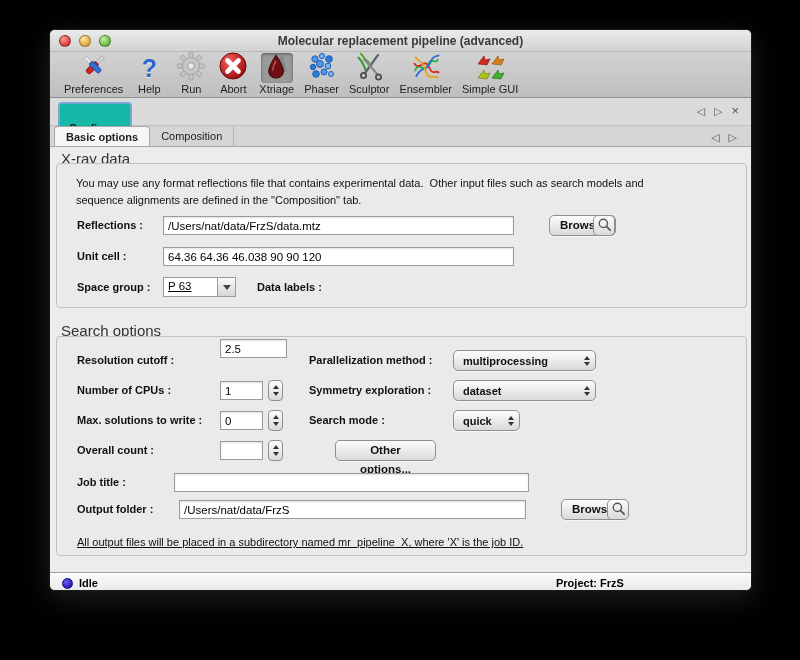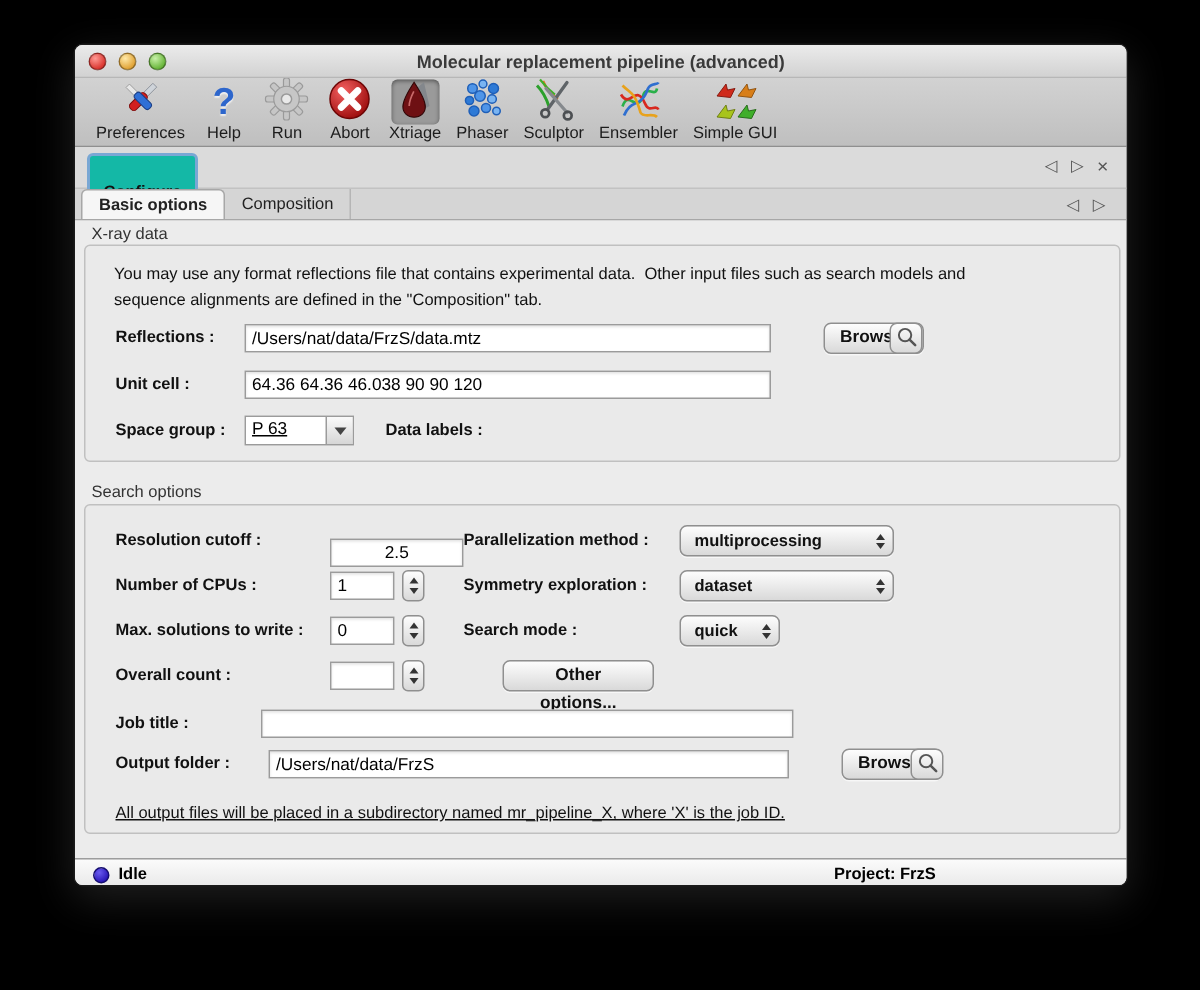--- a/index.html
+++ b/index.html
@@ -36,21 +36,21 @@
   .navs { position:absolute; top:6px; display:flex; gap:9px; color:#555; font-size:11px; }
   .navs span { line-height:14px; }
   .tabbar { height:21px; background:#d5d5d5; border-bottom:1px solid #a7a7a7;
             position:relative; display:flex; align-items:flex-end; padding-left:4px; }
   .tab { height:20px; padding:0 11px; font-size:11px; line-height:20px; color:#222;
          border-right:1px solid #b5b5b5; }
   .tab.active { background:#f6f6f6; font-weight:bold; border:1px solid #a7a7a7;
                 border-bottom:none; border-radius:4px 4px 0 0; }
   
   .main { position:relative; height:425px; background:#ececec; font-size:11px; }
-  .grouplabel { position:absolute; font-size:11px; color:#333; }
+  .grouplabel { position:absolute; font-size:15px; color:#333;text-decoration:underline; }
   .groupbox { position:absolute; border:1px solid #c0c0c0; border-radius:4px; background:#eaeaea; }
   .lbl { position:absolute; font-weight:bold; color:#111; white-space:nowrap; }
   .info { position:absolute; color:#111; white-space:pre; }
   .txt { position:absolute; height:19px; border:1px solid #9b9b9b; background:#fff;
          font-family:"Liberation Sans","DejaVu Sans",sans-serif; font-size:11.5px;
          padding:0 4px; color:#000; box-shadow:inset 0 1px 2px rgba(0,0,0,.12); }
   .btn { position:absolute; height:21px; border:1px solid #8f8f8f; border-radius:5px;
          background:linear-gradient(#fdfdfd,#d9d9d9); font-size:11.5px; font-weight:bold;
          color:#111; text-align:center; line-height:19px; padding:0 10px;
          box-shadow:0 1px 0 rgba(255,255,255,.6);margin-left:28px; }
@@ -287,21 +287,21 @@
       <div class="carrow">
           <div class="tri-down"></div>
         </div>
     </div>
     <div class="lbl" style="left:207px; top:134px;">Data labels :</div>
 
     <div class="grouplabel" style="left:11px; top:175px;">Search options</div>
     <div class="groupbox" style="left:6px; top:189px; width:691px; height:220px;"></div>
 
     <div class="lbl" style="left:27px; top:207px;">Resolution cutoff :</div>
-    <input class="txt" style="left: 170px; top: 212px; width: 89px; text-align: center;" readonly="" value="2.5">
+    <input class="txt" style="left: 170px; top: 192px; width: 67px;" readonly="" value="2.5">
     <div class="lbl" style="left:259px; top:207px;">Parallelization method :</div>
     <div class="popup" style="left:403px; top:203px; width:143px;">
       <div class="pval">multiprocessing</div>
       <div class="pu-arrows">
           <div class="pu-up"></div>
           <div class="pu-dn"></div>
         </div>
     </div>
 
     <div class="lbl" style="left:27px; top:237px;">Number of CPUs :</div>

